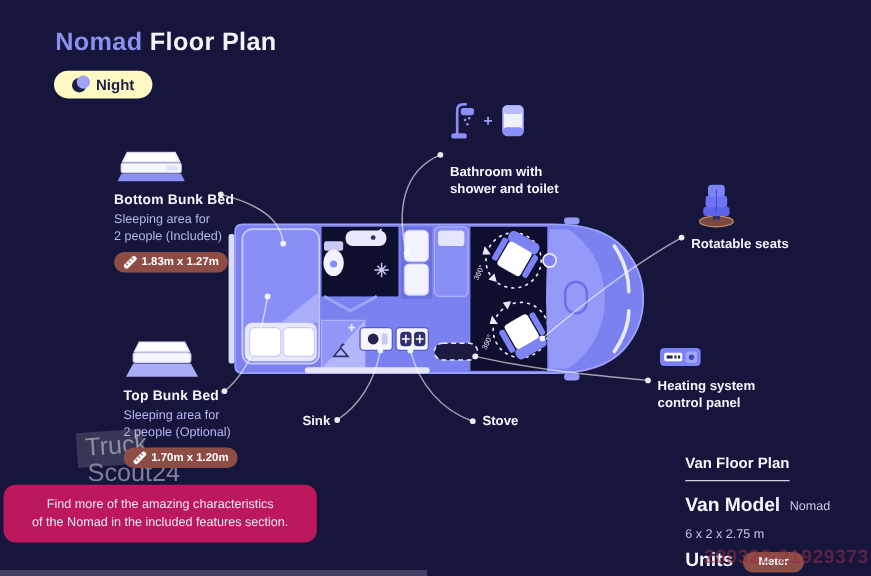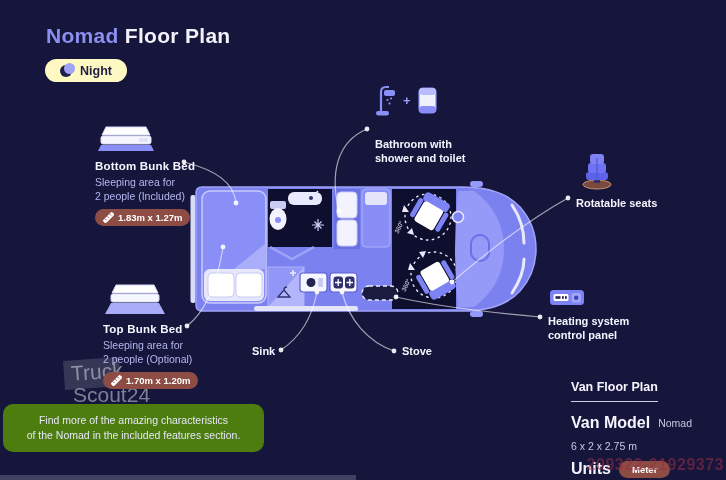--- a/index.html
+++ b/index.html
@@ -26,21 +26,21 @@
   .plus{color:#9ba0f5;font-size:13px;font-weight:700;}
   
   .panel{position:absolute;left:571px;top:377px;width:152px;color:#fff;}
   .panel-title{display:inline-block;font-size:12.5px;font-weight:700;color:#f5f5ff;
                border-bottom:1.5px solid rgba(240,240,250,.85);padding-bottom:7px;}
   .ip-row{display:flex;align-items:center;gap:8px;margin-top:8px;}
   .ip-label{font-size:16px;font-weight:700;color:#f5f5ff;}
   .ip-value{font-size:10.5px;color:#c6c8e0;}
   .meter{background:#8e4d44;border-radius:9px;padding:3px 13px;font-size:9.5px;font-weight:700;color:#fff;}
   
-  .note{position:absolute;left:3px;top:404px;width:261px;height:48px;background:#4d7c0f;border-radius:10px;
+  .note{position:absolute;left:3px;top:404px;width:261px;height:48px;background:#be185d;border-radius:10px;
         display:flex;align-items:center;justify-content:center;text-align:center;
         font-size:10.5px;font-weight:500;line-height:15px;color:#e6e7f8;white-space:pre-line;z-index:4;}
   
   .wm-box{position:absolute;left:64px;top:359px;width:56px;height:29px;background:rgba(130,130,150,.30);
           transform:rotate(-4deg);z-index:3;}
   .wm-truck{position:absolute;left:71px;top:360px;font-size:21px;font-weight:500;color:rgba(172,172,188,.75);
             transform:rotate(-4deg);z-index:3;}
   .wm-scout{position:absolute;left:73px;top:383px;font-size:21px;font-weight:500;color:rgba(172,172,188,.7);z-index:3;}
   .refnum{position:absolute;right:2px;bottom:6px;font-size:16px;font-weight:700;
           color:rgba(150,45,70,.55);letter-spacing:.5px;z-index:6;}

